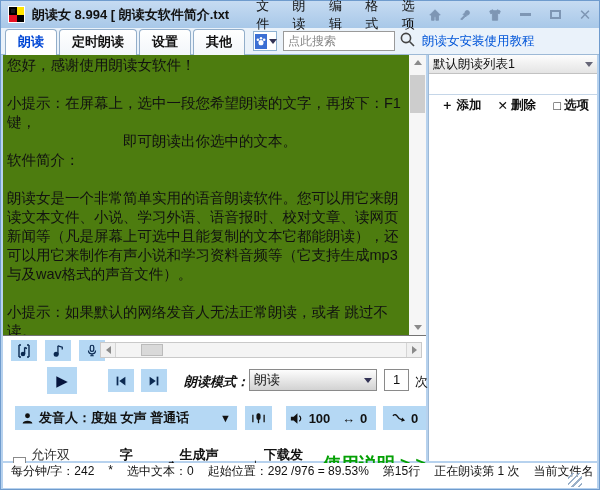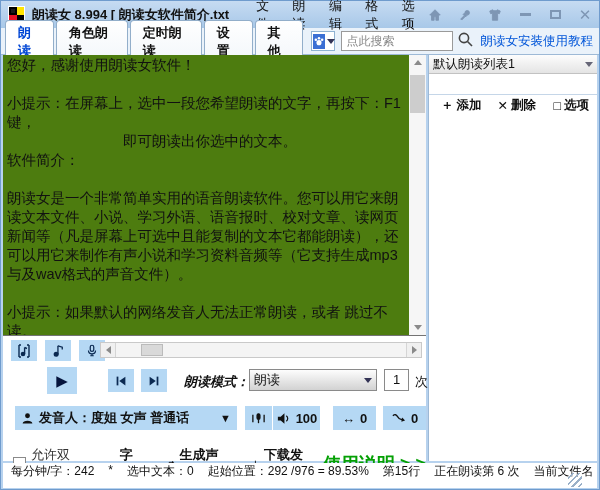--- a/index.html
+++ b/index.html
@@ -156,21 +156,20 @@
         </span>
       <span class="tico">
           <span class="glyph-max"></span>
         </span>
       <span class="tico glyph-close">✕</span>
     </div>
   </div>
 
   <div class="tabbar">
     <div class="tab active">朗读</div>
-    <div class="tab">角色朗读</div>
     <div class="tab">定时朗读</div>
     <div class="tab">设置</div>
     <div class="tab">其他</div>
     <div class="paw-btn">
       <span class="paw-bg">
         <svg viewBox="0 0 16 16">
             <circle cx="8" cy="10.2" r="3.4"></circle>
             <circle cx="3.8" cy="6.2" r="1.7"></circle>
             <circle cx="8" cy="4.4" r="1.7"></circle>
             <circle cx="12.2" cy="6.2" r="1.7"></circle>
@@ -279,21 +278,21 @@
           <span class="varrow">▼</span>
         </div>
         <div class="vset" style="left:242px; width:27px;">
           <svg viewBox="0 0 16 16" fill="none" stroke="#111" stroke-width="1.4">
               <line x1="2" y1="4" x2="2" y2="12"></line>
               <line x1="14" y1="4" x2="14" y2="12"></line>
               <rect x="6.5" y="3" width="3" height="6" rx="1.5" fill="#111"></rect>
               <line x1="8" y1="9.5" x2="8" y2="13"></line>
             </svg>
         </div>
-        <div class="vset" style="left:270px; width:47px;">
+        <div class="vset" style="left:283px; width:47px;">
           <svg viewBox="0 0 16 16" fill="#111">
               <polygon points="2,6 5,6 9,2.5 9,13.5 5,10 2,10"></polygon>
               <path d="M11 5 C13 6.5 13 9.5 11 11" fill="none" stroke="#111" stroke-width="1.3"></path>
             </svg>
           <span>100</span>
         </div>
         <div class="vset" style="left:330px; width:43px;">
           <span>↔</span>
           <span>0</span>
         </div>
@@ -350,17 +349,17 @@
       </div>
     </div>
   </div>
 
   <div class="statusbar">
     <span>每分钟/字：242</span>
     <span>*</span>
     <span>选中文本：0</span>
     <span>起始位置：292 /976 = 89.53%</span>
     <span>第15行</span>
-    <span>正在朗读第 6 次</span>
+    <span>正在朗读第 1 次</span>
     <span>当前文件名：朗读女软</span>
     <span class="grip"></span>
   </div>
 </div>
 
 </body></html>

